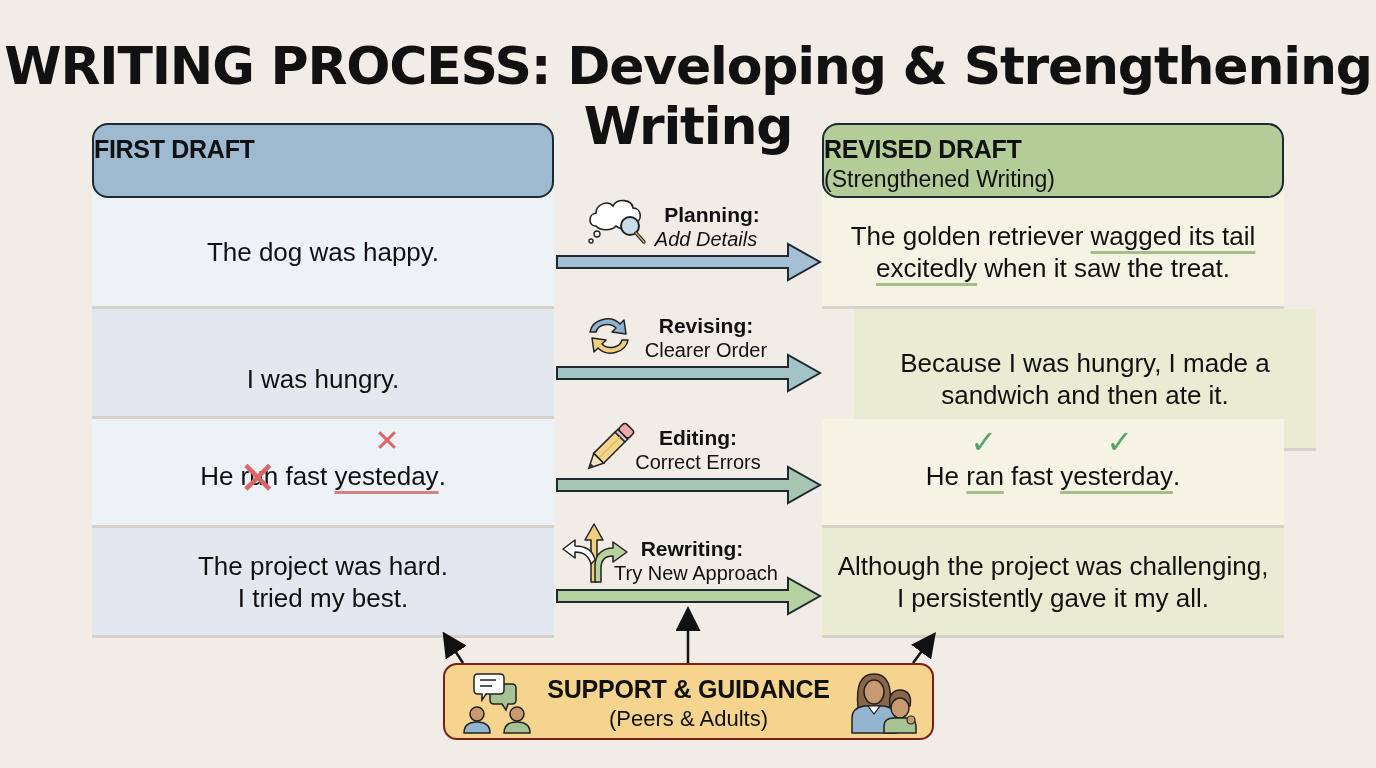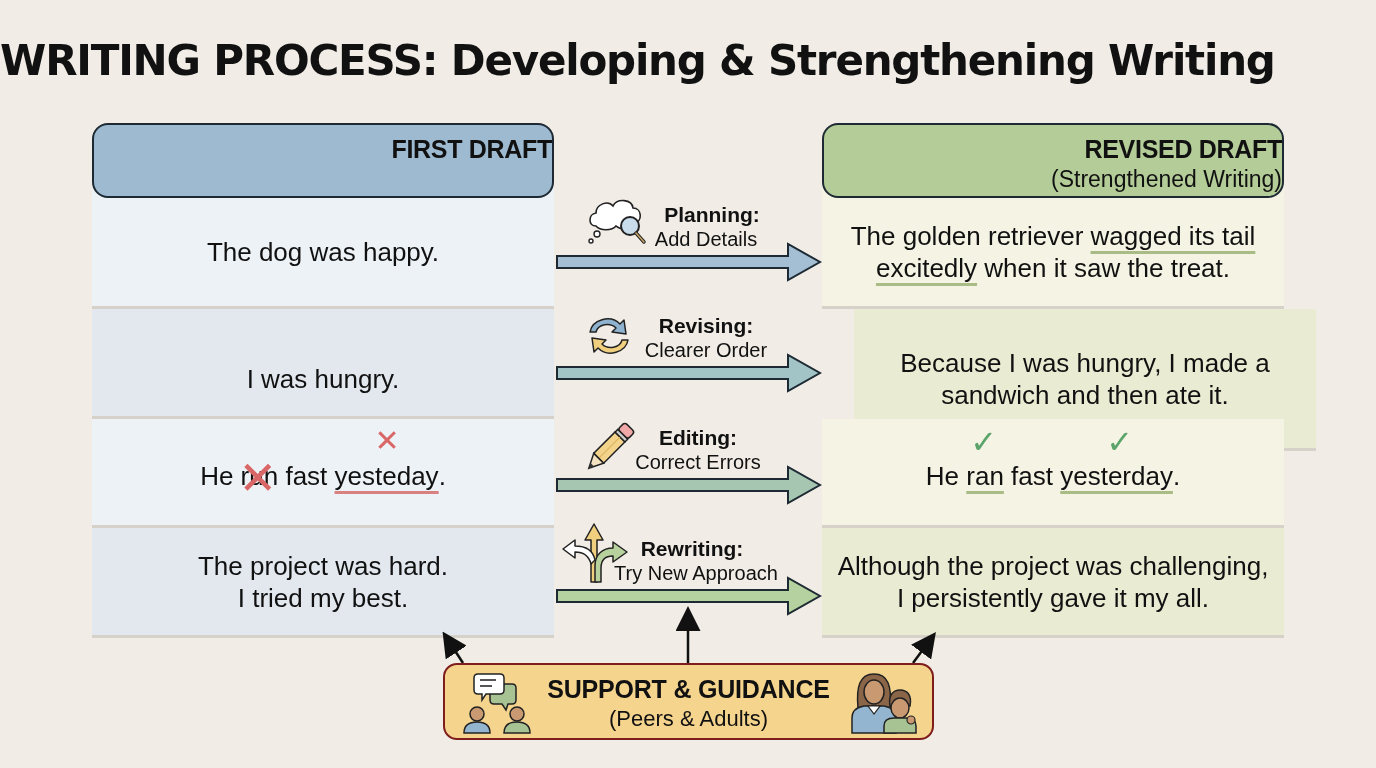--- a/index.html
+++ b/index.html
@@ -13,36 +13,37 @@
     position: relative;
     overflow: hidden;
     font-family: "Liberation Sans", "DejaVu Sans", sans-serif;
     color: #111;
   }
   .title {
     position: absolute;
     left: 0;
     top: 36px;
     width: 1376px;
+    text-align: center;
     font-family: "DejaVu Sans", sans-serif;
     font-weight: bold;
-    font-size: 42px;
+    font-size: 52px;
     letter-spacing: -1.2px;
     color: #111;
   }
   
   .col-header {
     position: absolute;
     top: 123px;
     width: 462px;
     height: 75px;
     border: 2px solid #1d2a33;
     border-radius: 16px;
     box-sizing: border-box;
-    text-align: right;
+    text-align: left;
     z-index: 2;
   }
   .col-header.left { left: 92px; background: #9dbad0; }
   .col-header.right { left: 822px; background: #b3cc98; }
   .col-header .h-title {
     display: block;
     font-weight: bold;
     font-size: 25px;
     margin-top: 10px;
     letter-spacing: -0.3px;
@@ -222,21 +223,21 @@
 <svg class="step-icon" style="left:586px;top:196px;width:66px;height:54px;" viewBox="0 0 66 54">
   <path d="M10,30 C2,30 2,18 10,17 C10,8 22,4 27,10 C31,2 46,3 47,12 C56,12 57,26 48,27 C46,34 34,34 30,30 C26,35 14,35 10,30 Z" fill="#fff" stroke="#222" stroke-width="1.6"></path>
   <circle cx="11" cy="38" r="3" fill="#fff" stroke="#222" stroke-width="1.4"></circle>
   <circle cx="5" cy="45" r="2" fill="#fff" stroke="#222" stroke-width="1.4"></circle>
   <circle cx="44" cy="30" r="9" fill="#c9dcec" stroke="#222" stroke-width="2"></circle>
   <line x1="50" y1="37" x2="58" y2="46" stroke="#222" stroke-width="3.5" stroke-linecap="round"></line>
   <line x1="50" y1="37" x2="58" y2="46" stroke="#c8a66a" stroke-width="1.6" stroke-linecap="round"></line>
 </svg>
 <div class="step-label" style="left:652px;top:203px;width:120px;">
   <span class="s-title">Planning:</span>
-  <span class="s-sub" style="margin-left:-12px;">Add Details</span>
+  <span class="s-sub" style="margin-left:-12px;font-style:italic;">Add Details</span>
 </div>
 
 <svg class="step-icon" style="left:584px;top:312px;width:50px;height:48px;" viewBox="0 0 50 48">
   <path d="M6,20 C8,8 26,2 36,12 L40,8 L42,22 L28,20 L32,16 C26,10 14,12 12,20 Z" fill="#8fb3cf" stroke="#222" stroke-width="1.5" stroke-linejoin="round"></path>
   <path d="M44,28 C42,40 24,46 14,36 L10,40 L8,26 L22,28 L18,32 C24,38 36,36 38,28 Z" fill="#f0cf7e" stroke="#222" stroke-width="1.5" stroke-linejoin="round"></path>
 </svg>
 <div class="step-label" style="left:636px;top:314px;width:140px;">
   <span class="s-title">Revising:</span>
   <span class="s-sub">Clearer Order</span>
 </div>

